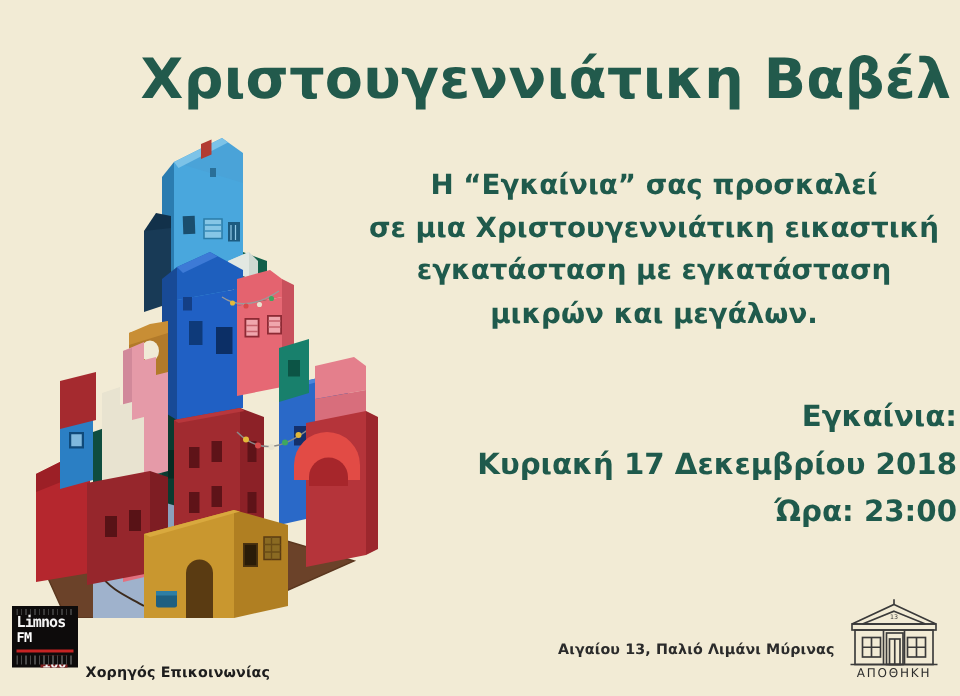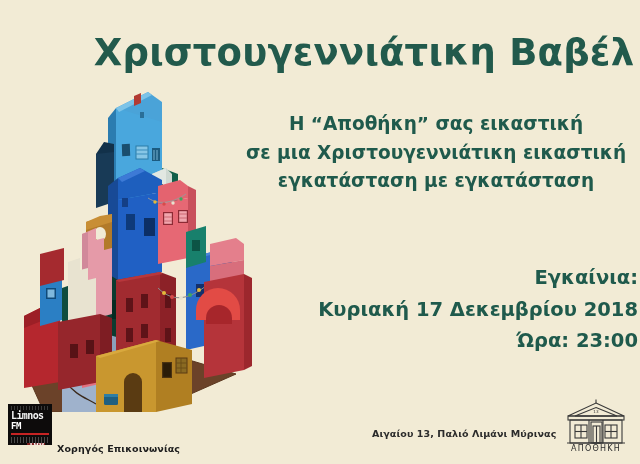--- a/index.html
+++ b/index.html
@@ -241,23 +241,24 @@
       <rect x="163.2" y="281.2" width="7.6" height="13.6" fill="#2a1c08"></rect>
       <rect x="176" y="276" width="11" height="15" fill="#8a6a22" stroke="#5a3b12" stroke-width="1"></rect>
       <path d="M176,281 H187 M176,286 H187 M181,276 V291" stroke="#6a4c16" stroke-width="0.9"></path>
 
       <rect x="104" y="312" width="14" height="11" rx="1.5" fill="#1f5f80"></rect>
       <rect x="104" y="312" width="14" height="3" fill="#2e7ea4"></rect>
     </svg>
   </div>
 
   <div class="invite">
-    <div>Η “Αποθήκη” σας εικαστική</div>
+    <div>Η “Εγκαίνια” σας προσκαλεί</div>
     <div>σε μια Χριστουγεννιάτικη εικαστική</div>
     <div>εγκατάσταση με εγκατάσταση</div>
+    <div>μικρών και μεγάλων.</div>
   </div>
 
   <div class="opening">
     <div>Εγκαίνια:</div>
     <div>Κυριακή 17 Δεκεμβρίου 2018</div>
     <div>Ώρα: 23:00</div>
   </div>
 
   <div class="address">Αιγαίου 13, Παλιό Λιμάνι Μύρινας</div>
 

